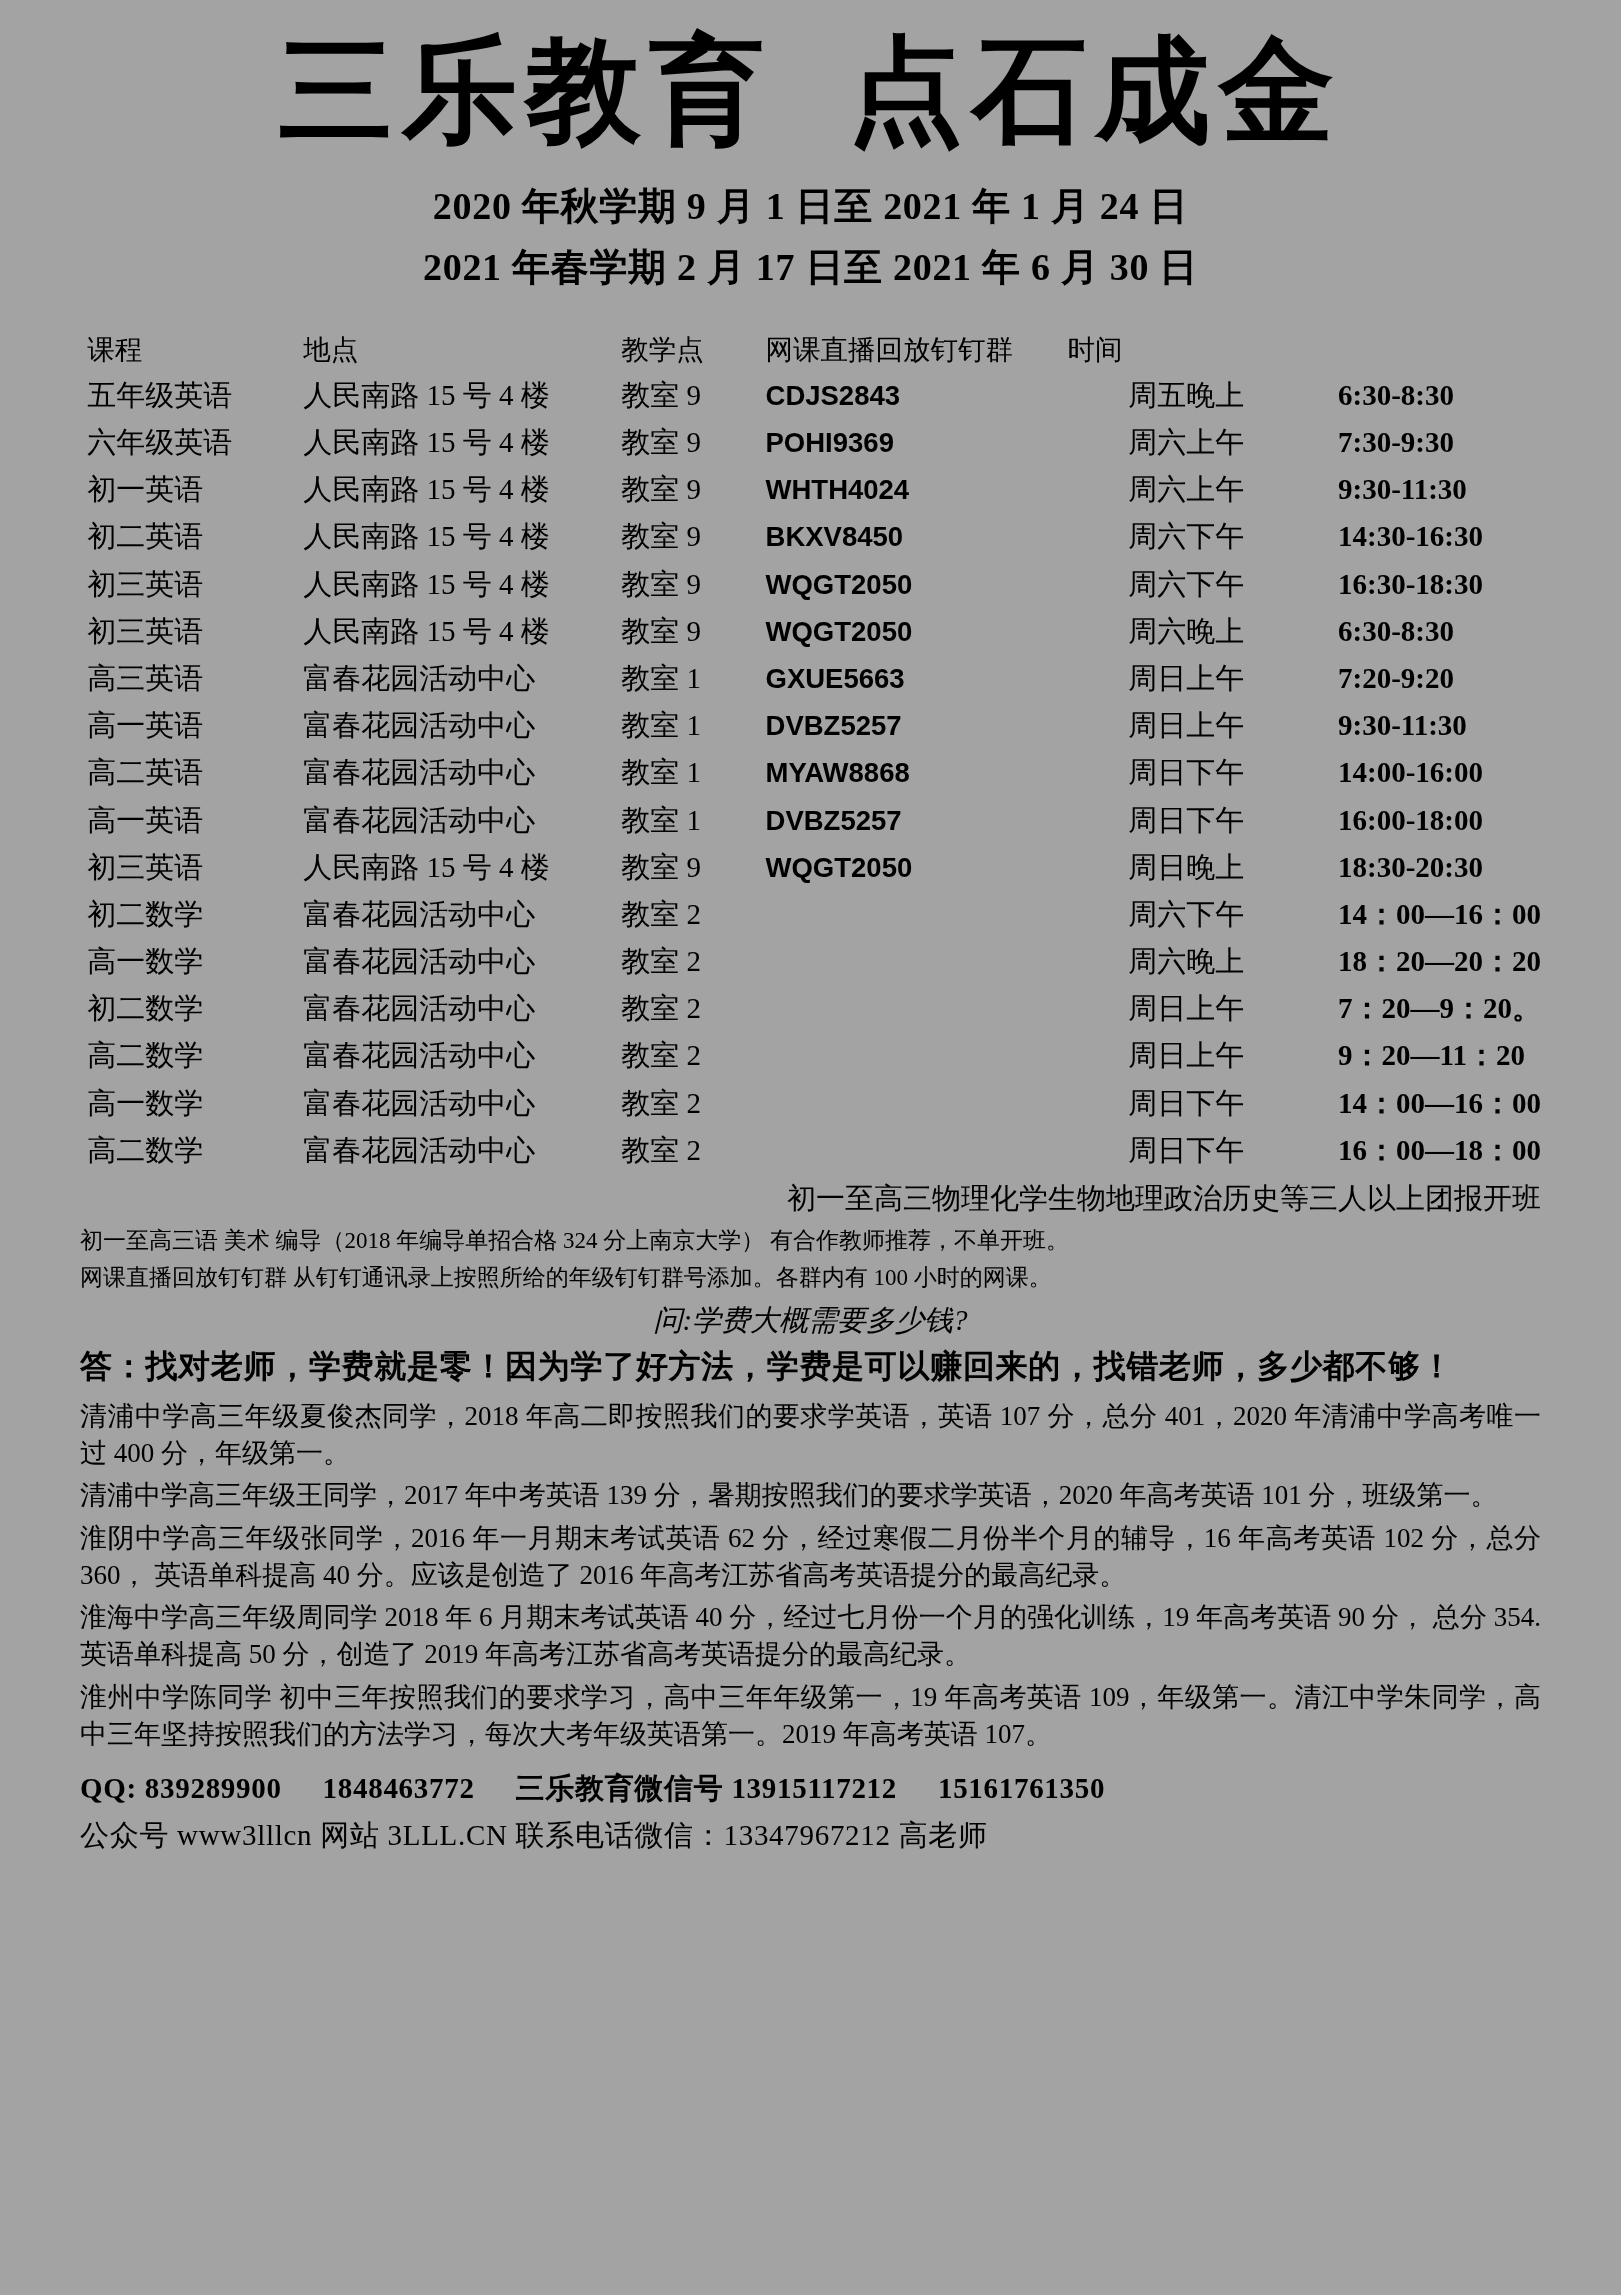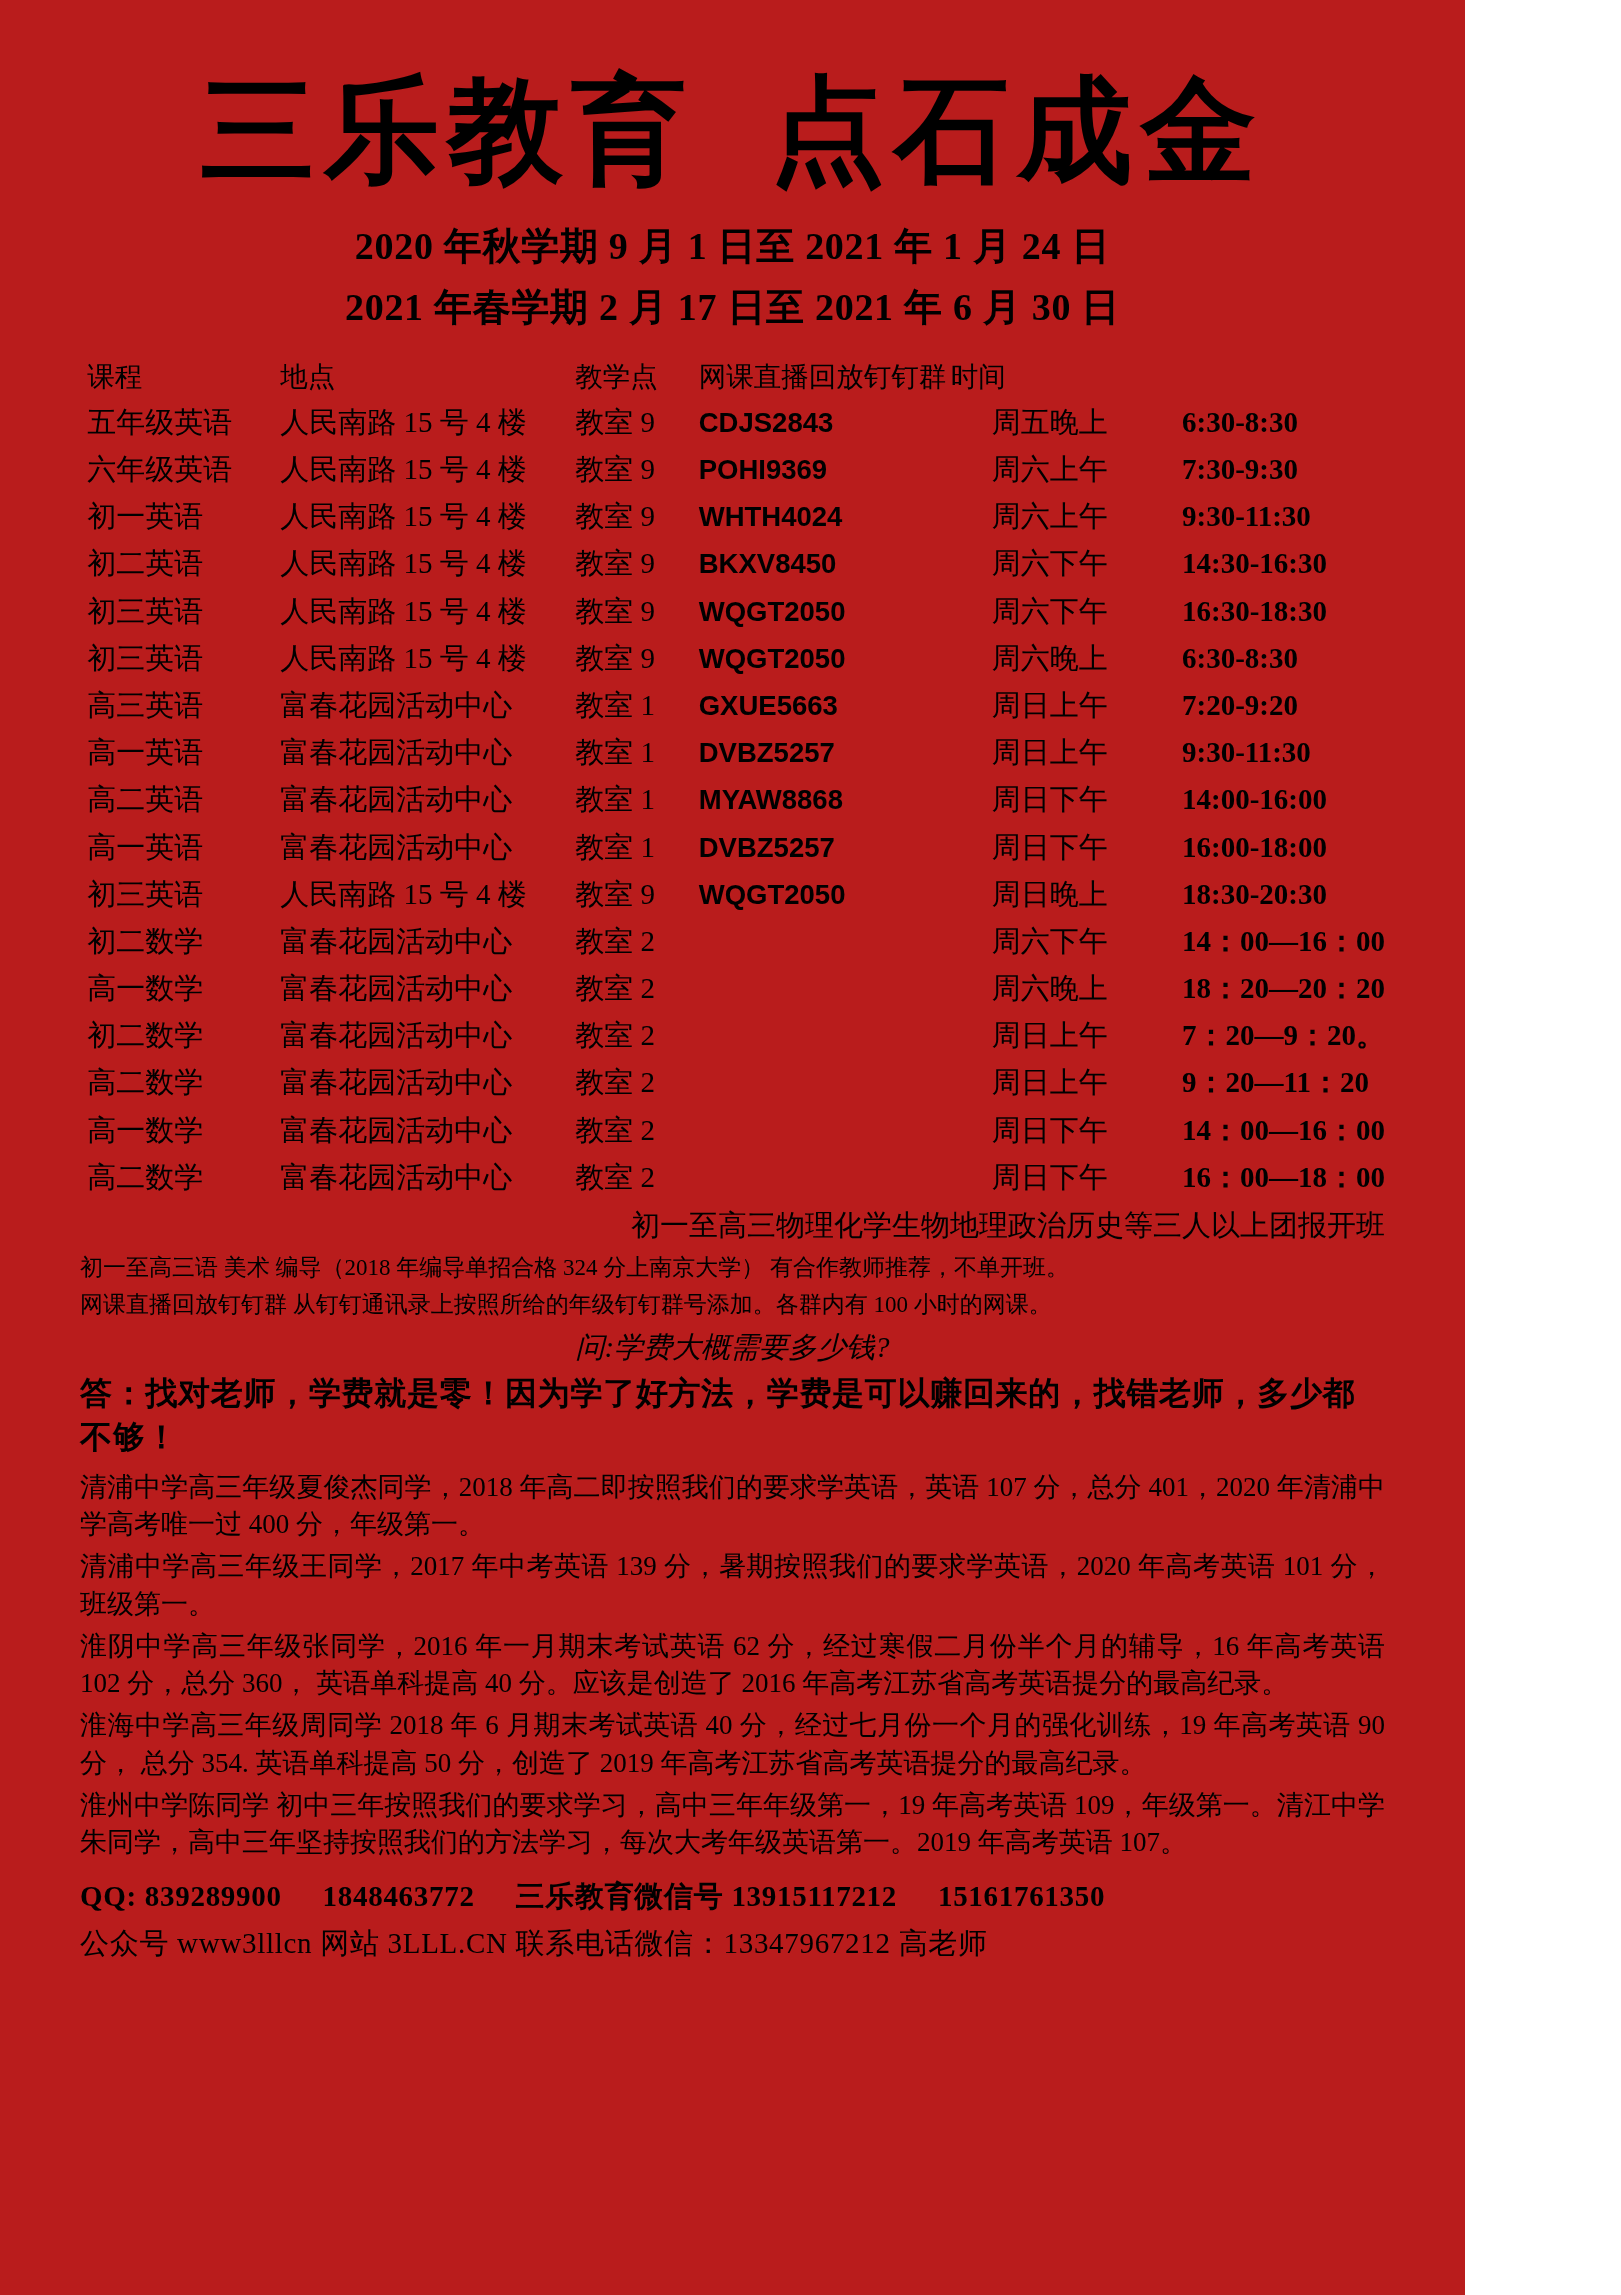--- a/index.html
+++ b/index.html
@@ -6,25 +6,25 @@
     margin: 0;
     padding: 0;
     background: #ffffff;
   }
   body {
     width: 1621px;
     font-family: "Liberation Serif", "DejaVu Serif", serif;
     color: #000000;
   }
   .page {
-    width: 1465px;
+    width: 1621px;
     min-height: 2295px;
     box-sizing: border-box;
-    padding: 72px 80px 29px 80px;
-    background: #b91c1c;
+    padding: 32px 80px 29px 80px;
+    background: #a3a3a3;
   }
 
   
   .masthead {
     text-align: center;
     font-family: "Liberation Serif", "DejaVu Serif", serif;
     font-weight: bold;
     font-size: 115px;
     letter-spacing: 8.7px;
     line-height: 1.05;
@@ -38,21 +38,21 @@
     font-size: 38px;
     line-height: 1.5;
     margin: 4.3px 0;
     letter-spacing: 0.7px;
   }
 
   
   table.schedule {
     width: 100%;
     border-collapse: collapse;
-    margin-top: 20px;
+    margin-top: 33px;
     font-size: 29px;
   }
   table.schedule th {
     font-weight: normal;
     text-align: left;
     padding: 2.9px 0 4.3px 0;
     font-size: 27.5px;
   }
   table.schedule td {
     padding: 3.6px 0;

